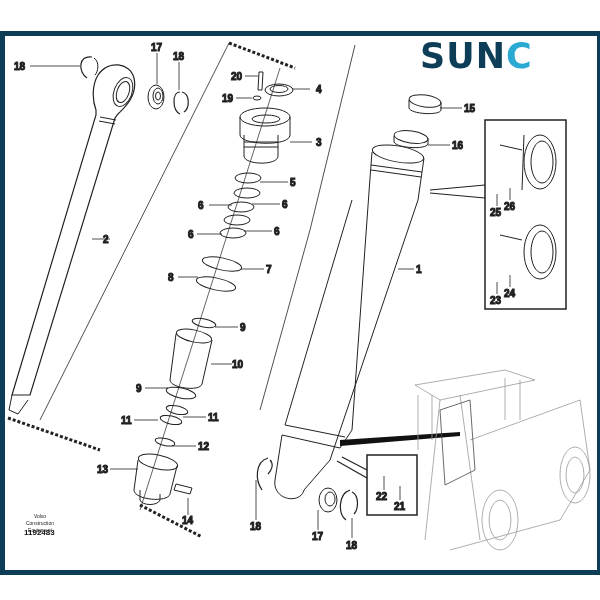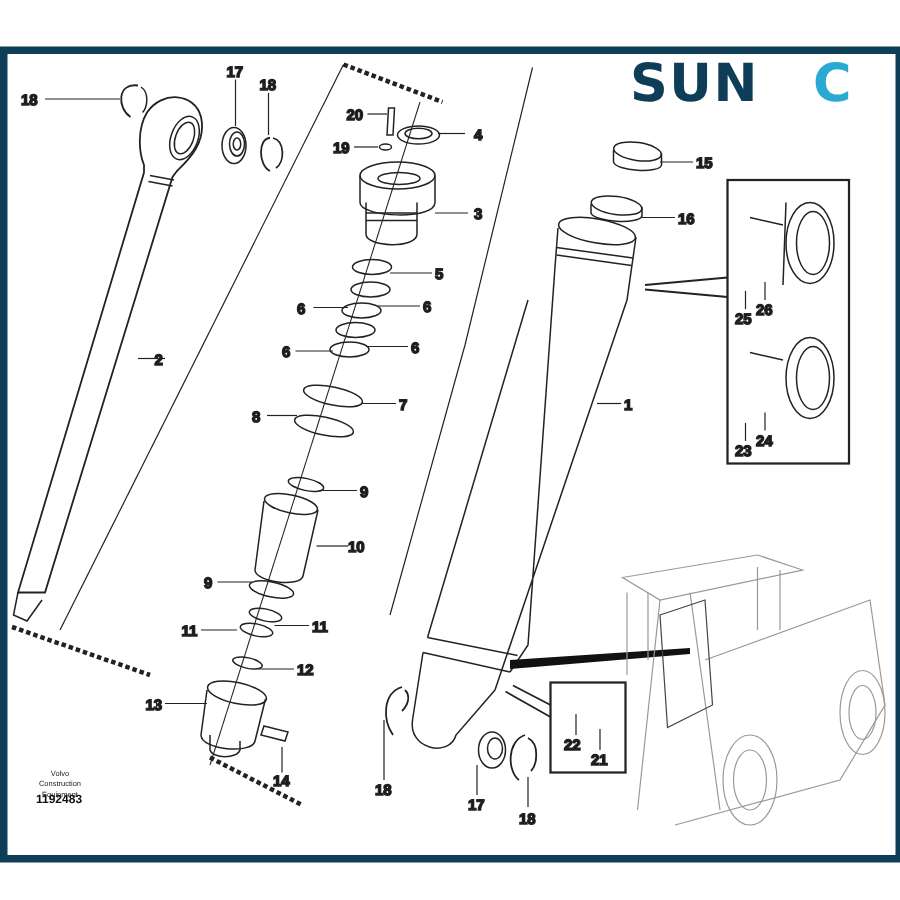--- a/index.html
+++ b/index.html
@@ -1,20 +1,20 @@
 <!DOCTYPE html>
 <html><head>
 <meta charset="utf-8">
 <style>
   html, body { margin:0; padding:0; background:#ffffff; }
   body { width:600px; height:600px; position:relative; overflow:hidden; font-family:"Liberation Sans", sans-serif; }
   .frame { position:absolute; left:0; top:31px; width:592px; height:534px; border:5px solid #0d3d57; border-top-width:5px; background:#fff; }
   svg.diag { position:absolute; left:0; top:0; width:600px; height:600px; }
   .lbl { font-family:"Liberation Sans", sans-serif; font-size:10px; fill:#111; font-weight:bold; }
-  .logo { position:absolute; left:420px; top:36px; height:40px; display:flex; align-items:center; font-family:"DejaVu Sans", sans-serif; font-weight:bold; font-size:35px; letter-spacing:1px; color:#0d3d57;gap:36px; }
+  .logo { position:absolute; left:420px; top:36px; height:40px; display:flex; align-items:center; font-family:"DejaVu Sans", sans-serif; font-weight:bold; font-size:35px; letter-spacing:1px; color:#0d3d57; }
   .logo .c { color:#2aa9d2; }
   .caption { position:absolute; left:22px; top:513px; font-size:5px; color:#222; text-align:center; width:36px; line-height:7px; }
   .partno { position:absolute; left:24px; top:528px; font-size:8px; font-weight:bold; color:#111; }
 </style>
 </head>
 <body>
 
 <div class="frame"></div>
 
 <svg class="diag" viewBox="0 0 600 600" fill="none" stroke="#222" stroke-width="1">

